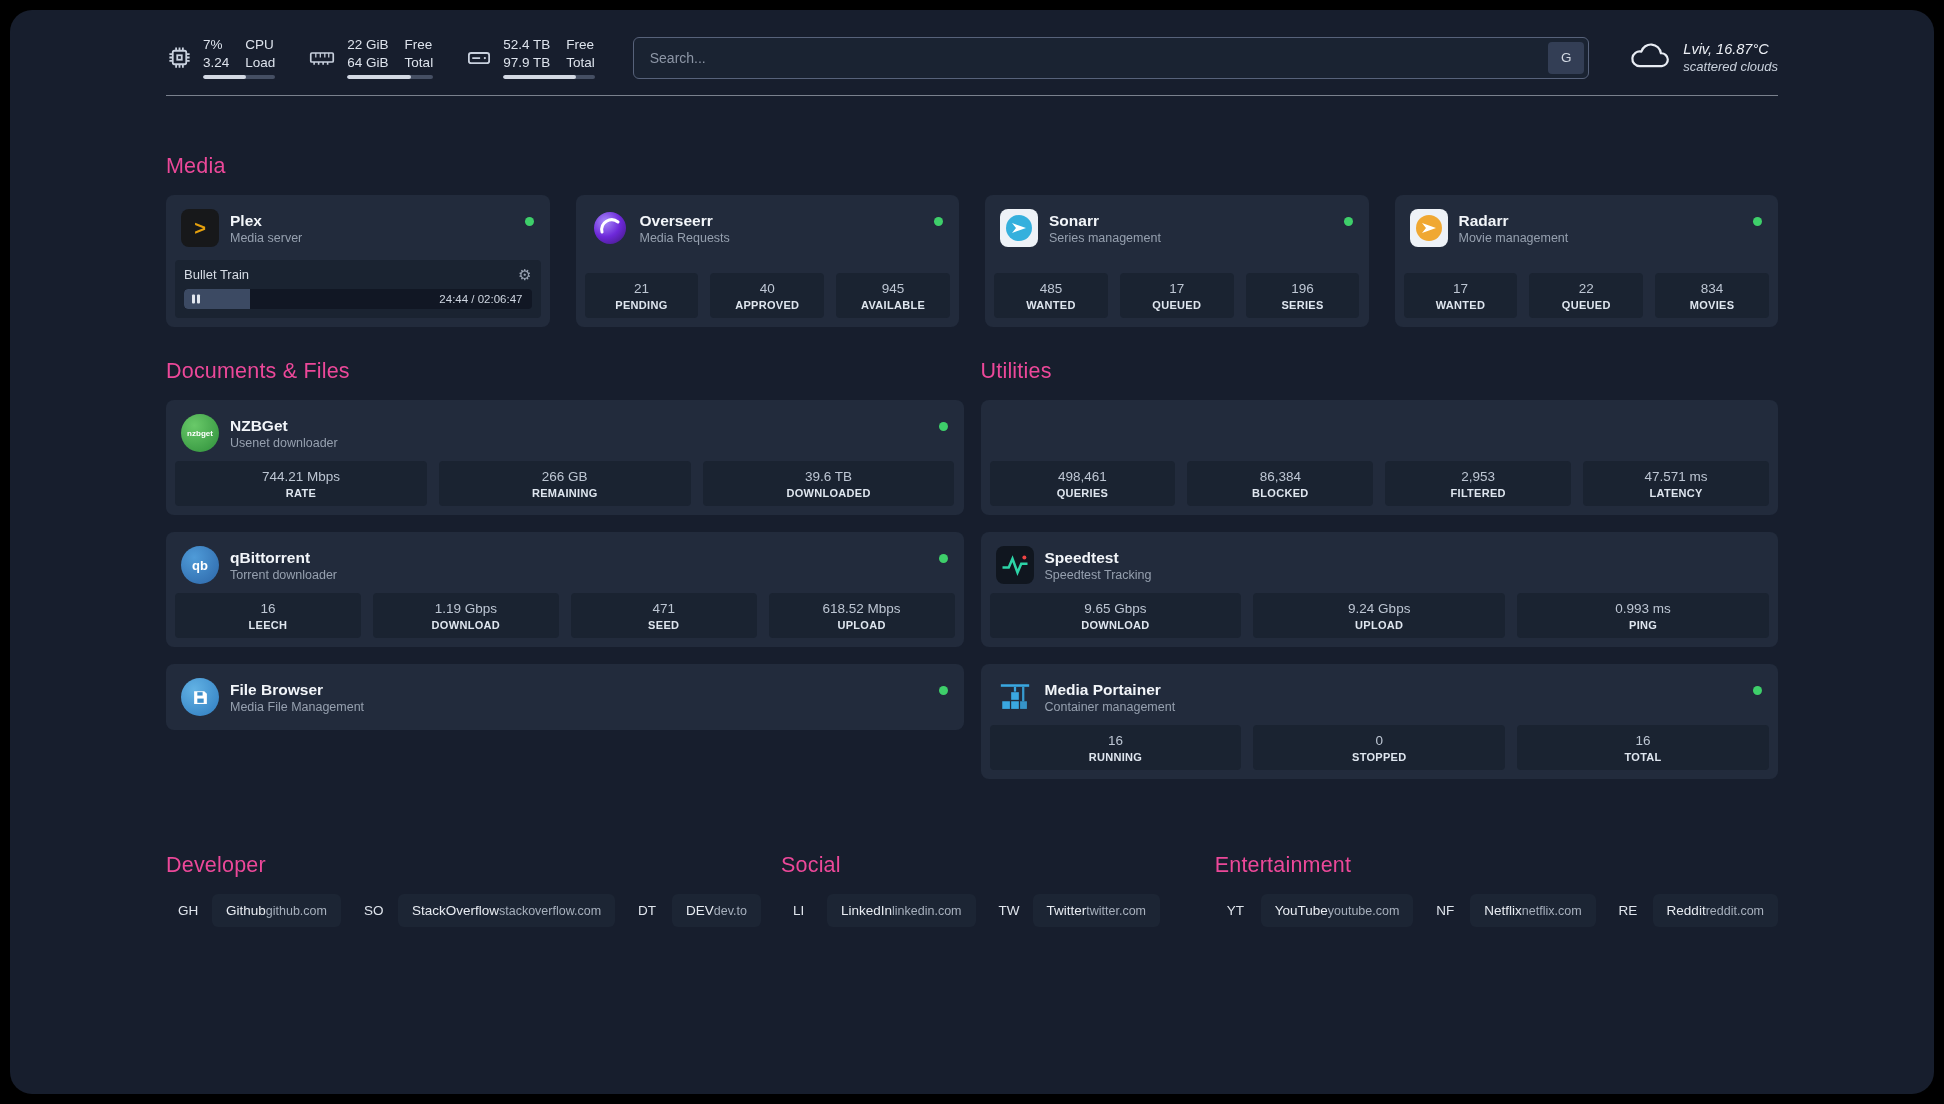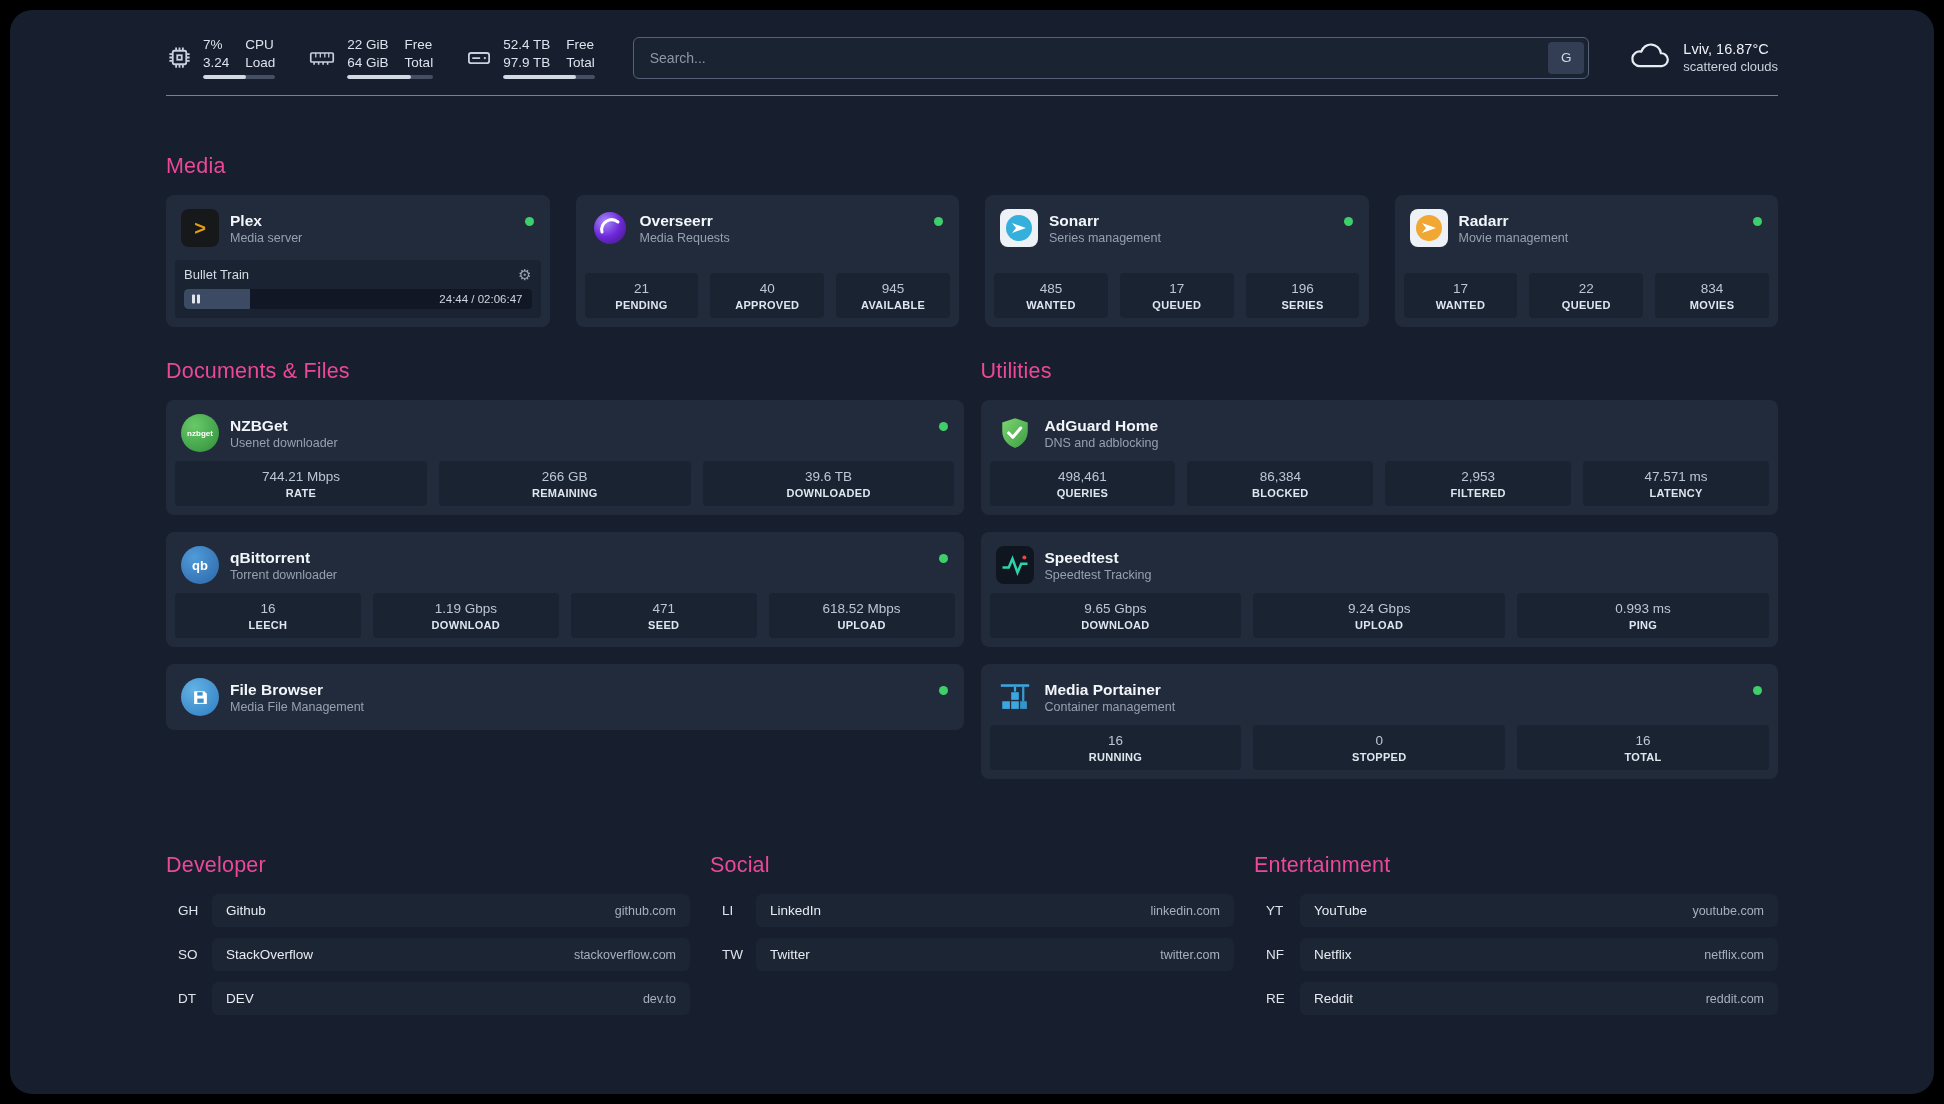--- a/index.html
+++ b/index.html
@@ -27,21 +27,21 @@
     width:100%; height:42px; background:#1a2332; border:1px solid #57627a; border-radius:6px;
     color:#e7ebf2; font-size:14px; padding:0 56px 0 16px; font-family:inherit; outline:none;
   }
   .search-input::placeholder { color:#8d96a6; }
   .search-btn {
     position:absolute; right:5px; top:5px; width:36px; height:32px; background:#333e55; border:none;
     border-radius:4px; color:#d2d8e2; font-size:13.5px; display:flex; align-items:center; justify-content:center;
     cursor:pointer; font-family:inherit;
   }
   .weather { display:flex; align-items:center; gap:12px; }
-  .weather-text { display:flex; flex-direction:column; gap:2px; }
+  .weather-text { display:flex; flex-direction:column; gap:2px;font-style:italic; }
   .weather-loc { font-size:14.5px; color:#eef1f6; }
   .weather-cond { font-size:13px; color:#c9d1dc; }
 
   .divider { margin-top:16px; border-bottom:1.5px solid rgba(222,228,238,0.5); }
 
   
   .section-title { font-size:21.5px; font-weight:500; color:#ec4899; margin:0 0 16px; letter-spacing:.2px; }
   .media-section { margin-top:58px; }
   .grid-4 { display:grid; grid-template-columns:repeat(4,1fr); gap:26px; }
   .two-col { display:grid; grid-template-columns:1fr 1fr; gap:17px; margin-top:32px; }
@@ -82,21 +82,21 @@
   .icon-nzbget span { color:#fff; font-size:8px; font-weight:700; }
   .icon-qb { background:radial-gradient(circle at 35% 30%, #4f9bd8, #2c66a8);text-align:right; }
   .icon-qb span { color:#fff; font-size:13px; font-weight:700; }
   .icon-fb { background:radial-gradient(circle at 35% 30%, #62b2e4, #2f7cc0); }
   .icon-white { background:#eef2f7; }
   .icon-dark { background:#10161f; }
   .icon-plain { background:transparent; }
 
   
   .bookmarks { display:grid; grid-template-columns:1fr 1fr 1fr; gap:20px; margin-top:74px; }
-  .bm-rows { display:flex; flex-direction:column; gap:11px; }
+  .bm-rows { display:flex; flex-direction:row; gap:11px; }
   .bm-row { display:flex; align-items:center; cursor:pointer; }
   .bm-abbr { width:46px; font-size:13.5px; color:#dfe4ec; padding-left:12px; }
   .bm-pill { flex:1; display:flex; align-items:center; height:33px; background:#1c2534; border-radius:6px; padding:0 14px; }
   .bm-name { font-size:13.5px; color:#e8ecf2; }
   .bm-url { margin-left:auto; font-size:12.5px; color:#a7b0bd; }
 </style>
 </head>
 <body>
 
 <div class="frame">
@@ -411,38 +411,20 @@
             </div>
           </div>
         </div>
       </section>
 
       <section>
         <h2 class="section-title">Utilities</h2>
         <div class="col-cards">
 
           <div class="card card-md">
-            <div class="card-header">
-              <div class="app-icon icon-plain">
-                <svg width="34" height="34" viewBox="0 0 24 24">
-                  <defs>
-                      <linearGradient id="agg" x1="0" y1="0" x2="1" y2="1">
-                    <stop offset="0" stop-color="#7bd66f"></stop>
-                        <stop offset="1" stop-color="#3e9e46"></stop>
-                  </linearGradient>
-                    </defs>
-                  <path d="M12 1.5l9 3v6.2c0 5.8-4.1 10-9 11.8-4.9-1.8-9-6-9-11.8V4.5z" fill="url(#agg)"></path>
-                  <path d="M7.5 12l3 3 5.5-6.5" stroke="#fff" stroke-width="2.2" fill="none" stroke-linecap="round" stroke-linejoin="round"></path>
-                </svg>
-              </div>
-              <div>
-                <div class="card-name">AdGuard Home</div>
-                <div class="card-desc">DNS and adblocking</div>
-              </div>
-            </div>
             <div class="stats">
               <div class="stat">
                 <div class="stat-value">498,461</div>
                 <div class="stat-label">QUERIES</div>
               </div>
               <div class="stat">
                 <div class="stat-value">86,384</div>
                 <div class="stat-label">BLOCKED</div>
               </div>
               <div class="stat">

